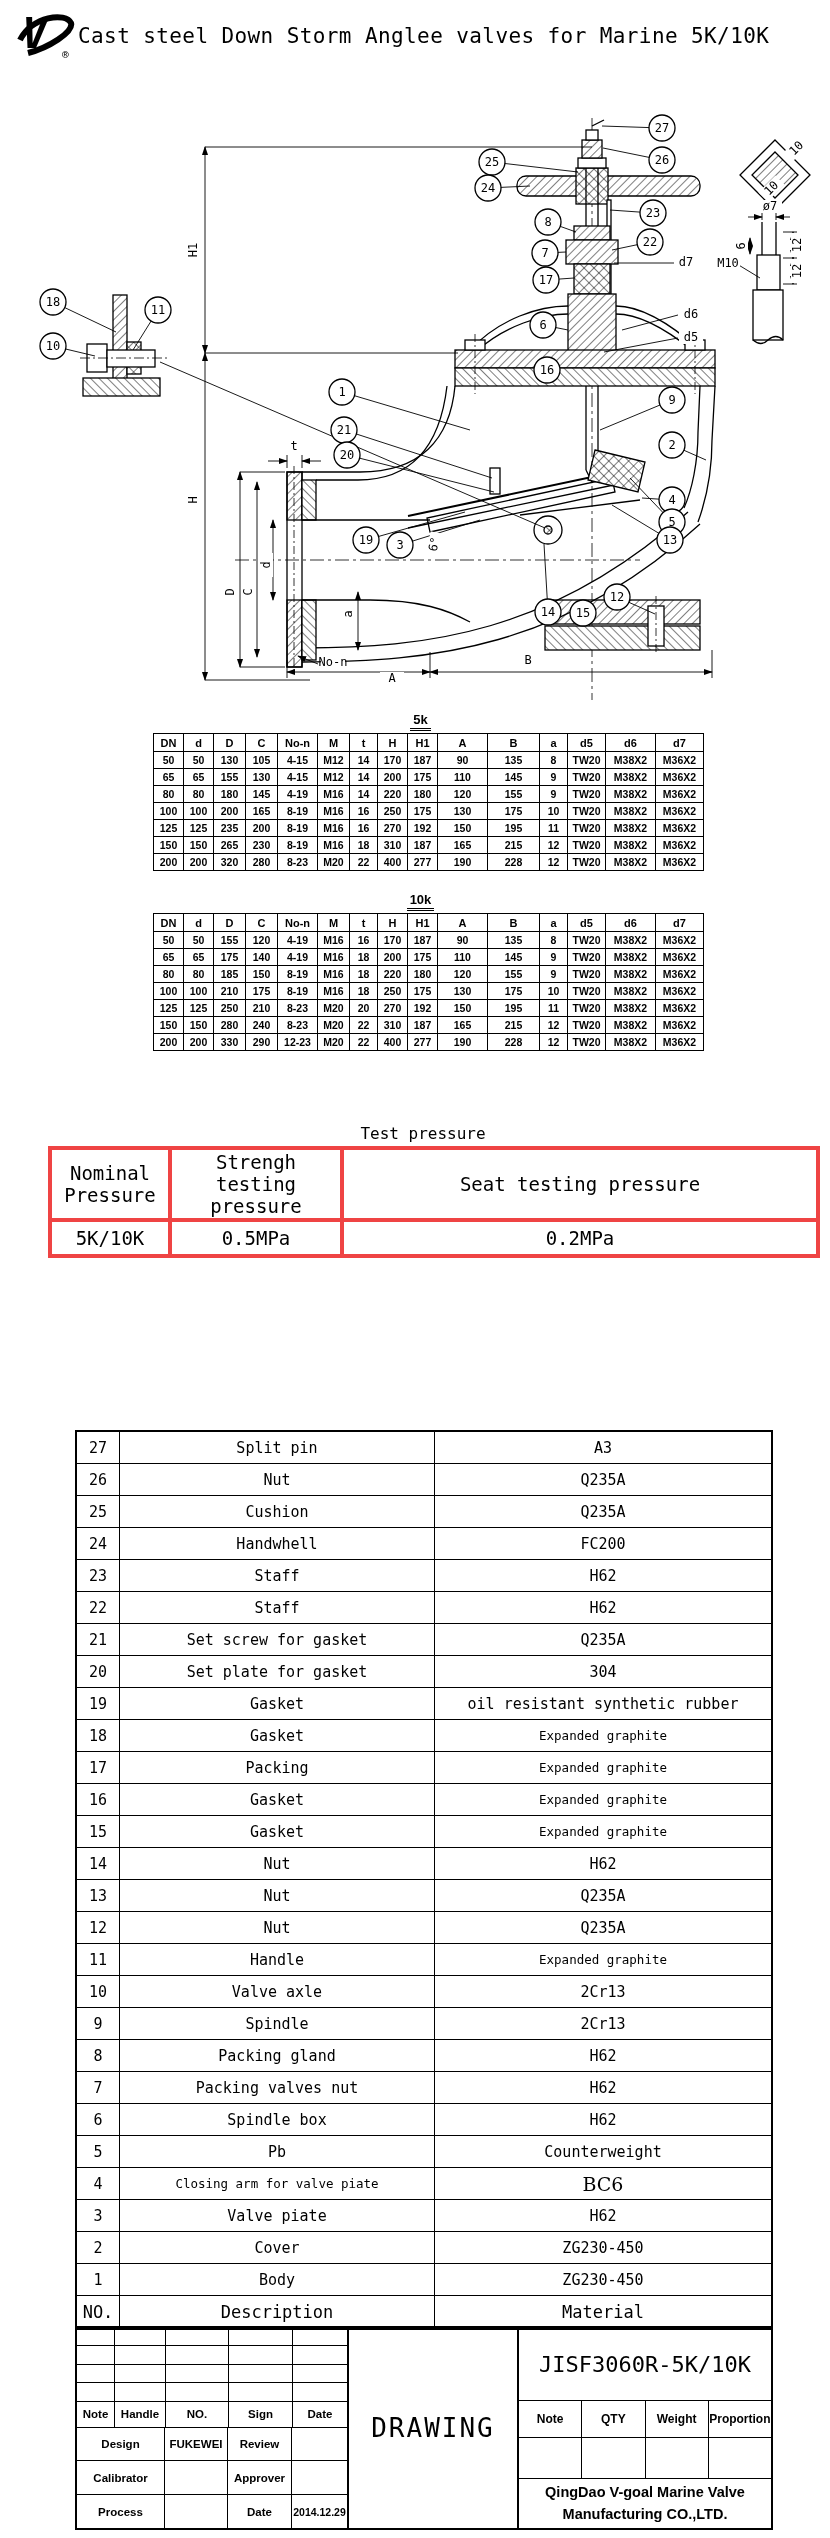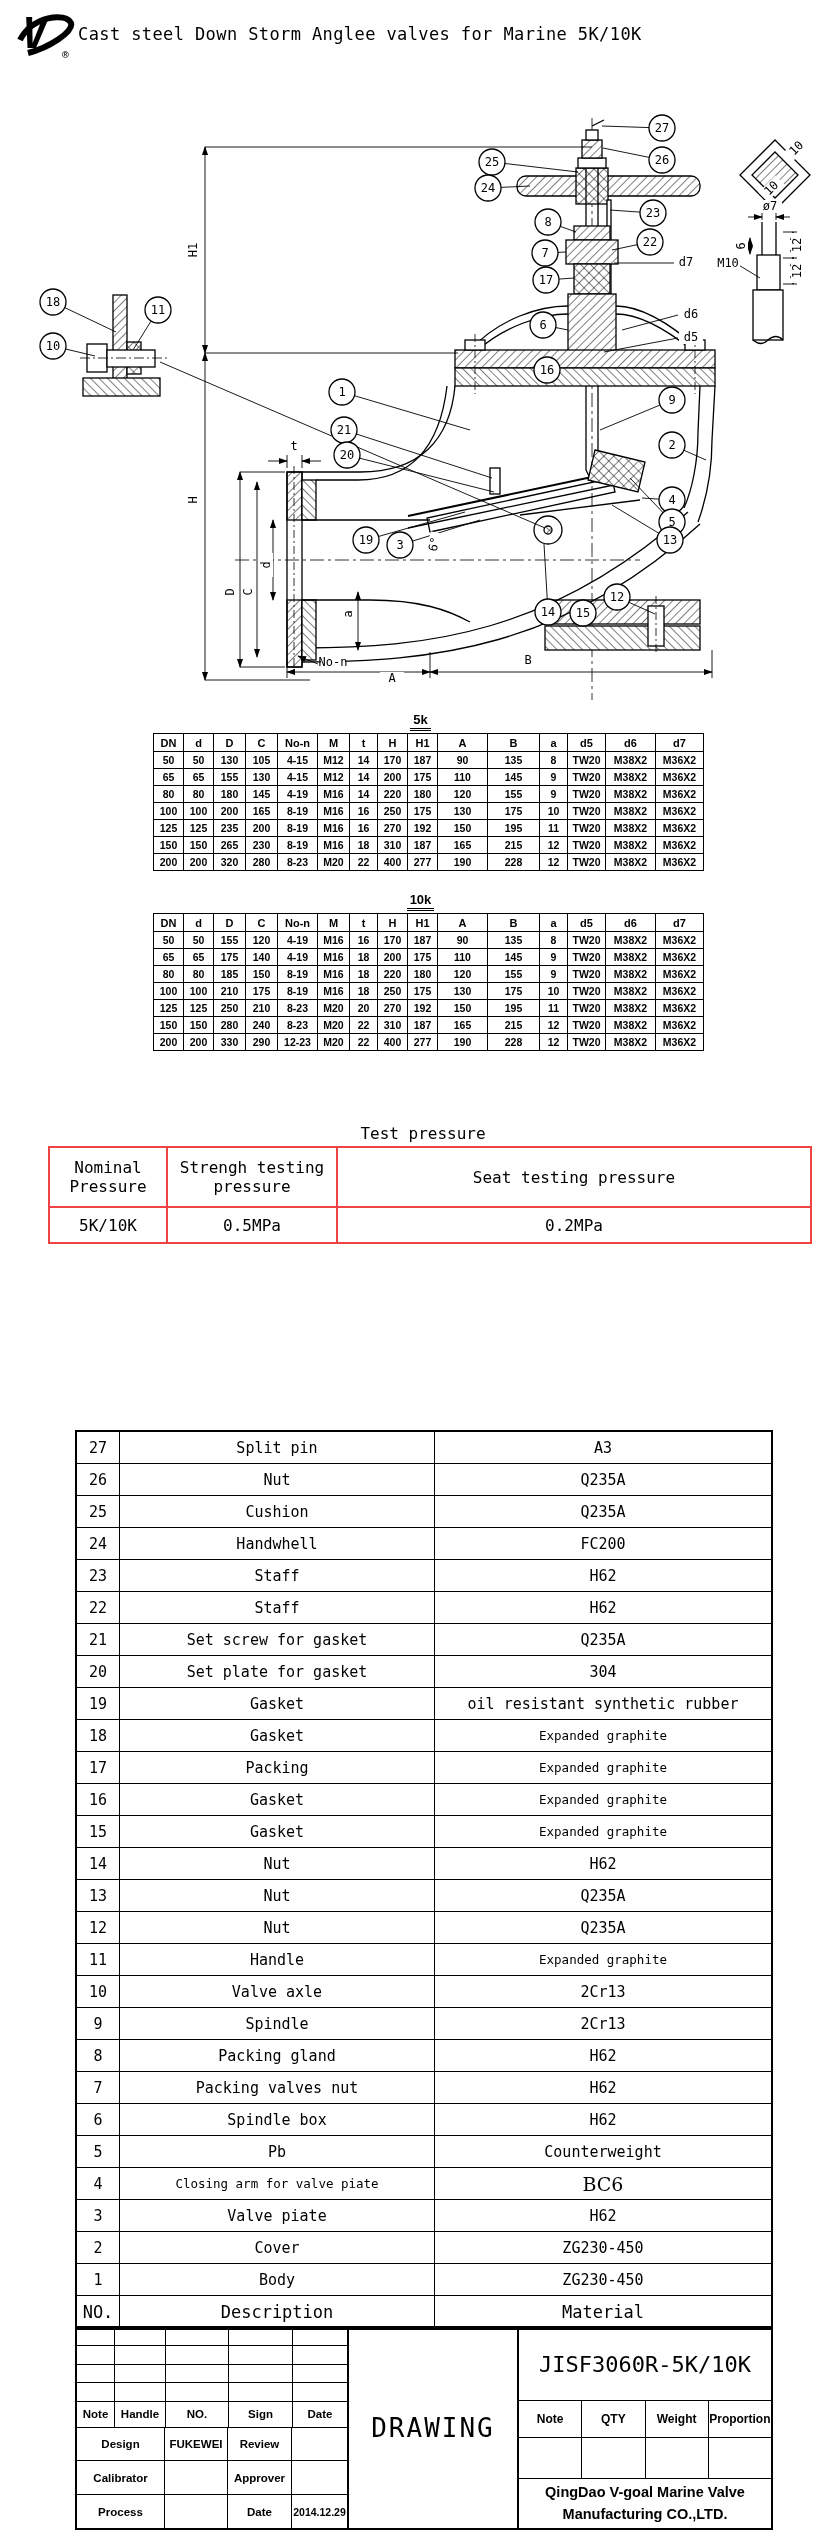--- a/index.html
+++ b/index.html
@@ -1,35 +1,35 @@
 <!DOCTYPE html>
 <html><head>
 <meta charset="utf-8">
 <style>
   html,body{margin:0;padding:0;background:#fff;}
   #page{position:relative;width:830px;height:2538px;background:#fff;color:#000;
         font-family:"Liberation Sans",sans-serif;overflow:hidden;}
   .abs{position:absolute;}
   
-  #hdr-title{left:78px;top:24px;font-size:17px;letter-spacing:.4px;font-weight:500;
+  #hdr-title{left:78px;top:24px;font-size:21px;letter-spacing:.4px;font-weight:500;
              font-family:"DejaVu Sans Mono",monospace;}
   
   .dimtbl-title{width:535px;left:153px;text-align:center;font-size:13px;font-weight:700;}
   .dimtbl-title span{display:inline-block;border-bottom:3px double #000;padding:0 3px 1px;}
   table.dim{border-collapse:collapse;table-layout:fixed;width:535px;left:153px;
             font-family:"Liberation Sans",sans-serif;}
   table.dim th,table.dim td{border:1.6px solid #000;text-align:center;font-size:10.5px;
             font-weight:600;padding:0;height:16px;overflow:hidden;white-space:nowrap;}
   table.dim th{height:17px;font-size:11px;}
   
   #tp-title{left:48px;width:750px;text-align:center;font-size:16px;
             font-family:"DejaVu Sans Mono",monospace;}
   table.tp{border-collapse:collapse;table-layout:fixed;width:750px;left:48px;}
-  table.tp th,table.tp td{border:2px solid #ef4444;text-align:center;font-weight:500;
-            font-size:16px;font-family:"DejaVu Sans Mono",monospace;}
+  table.tp th,table.tp td{border:4px solid #ef4444;text-align:center;font-weight:500;
+            font-size:19px;font-family:"DejaVu Sans Mono",monospace;}
   
   #parts{left:75px;top:1430px;width:694px;border:2px solid #000;}
   .prow{display:grid;grid-template-columns:43px 315px 336px;height:32px;}
   .prow .c{border-right:1.6px solid #000;border-bottom:1.6px solid #000;
            display:flex;align-items:center;justify-content:center;font-size:15px;
            font-family:"DejaVu Sans Mono",monospace;white-space:nowrap;overflow:hidden;}
   .prow .c:last-child{border-right:none;}
   .prow:last-child .c{border-bottom:none;}
   .prow .small{font-size:12.5px;}
   .prow .msmall{font-size:12.5px;}

